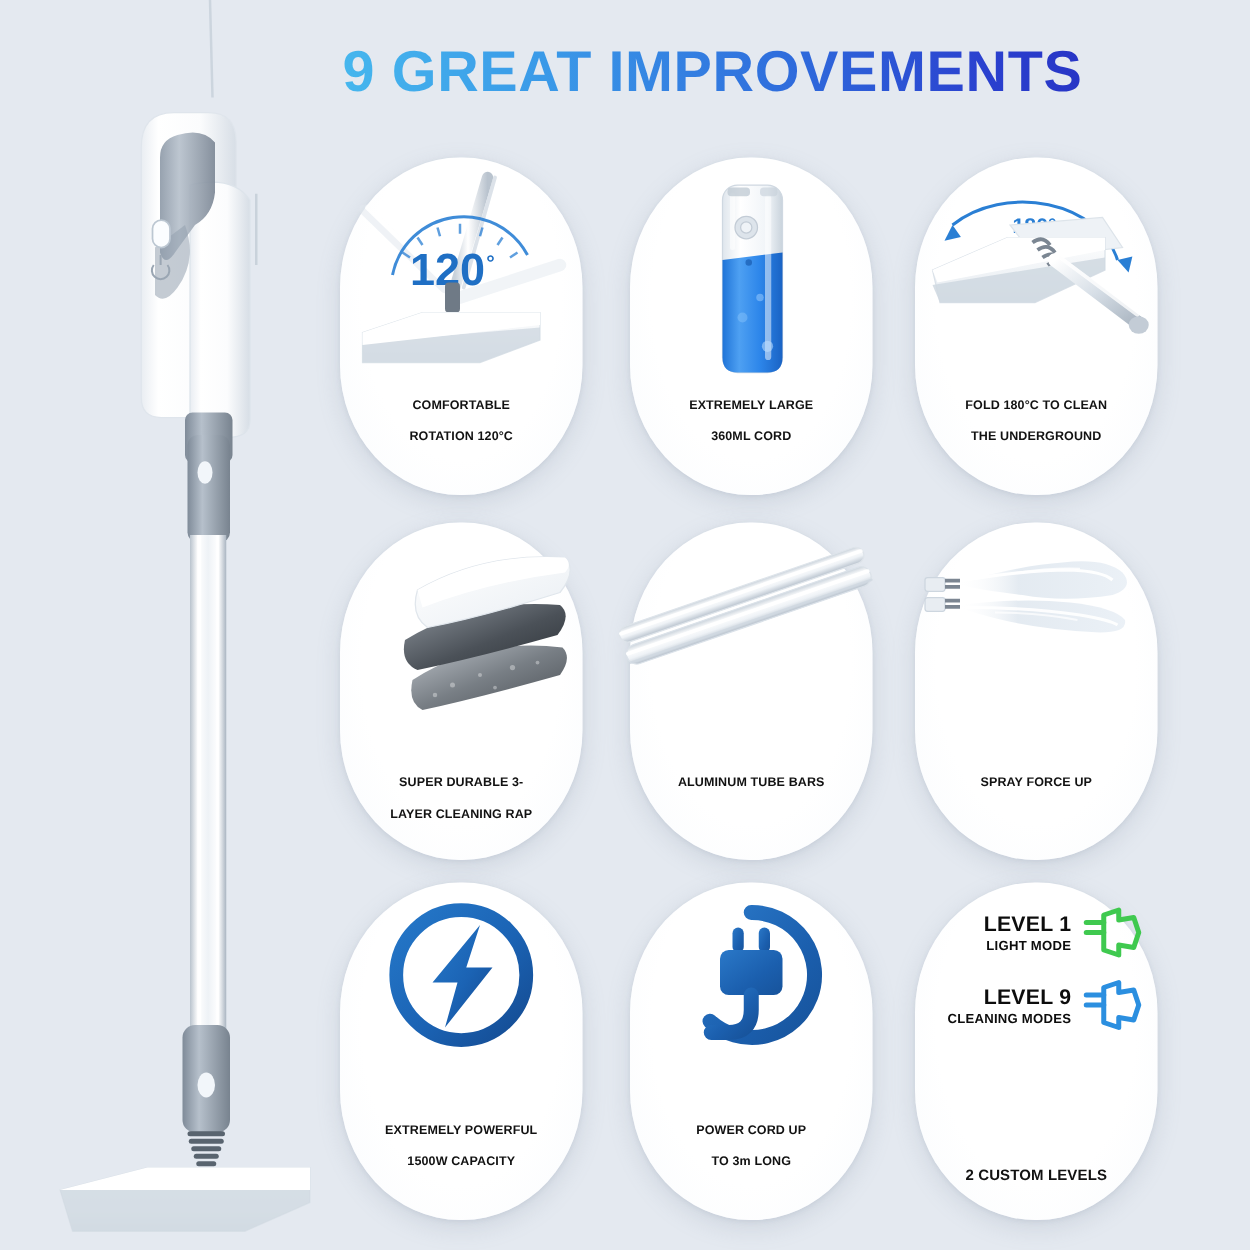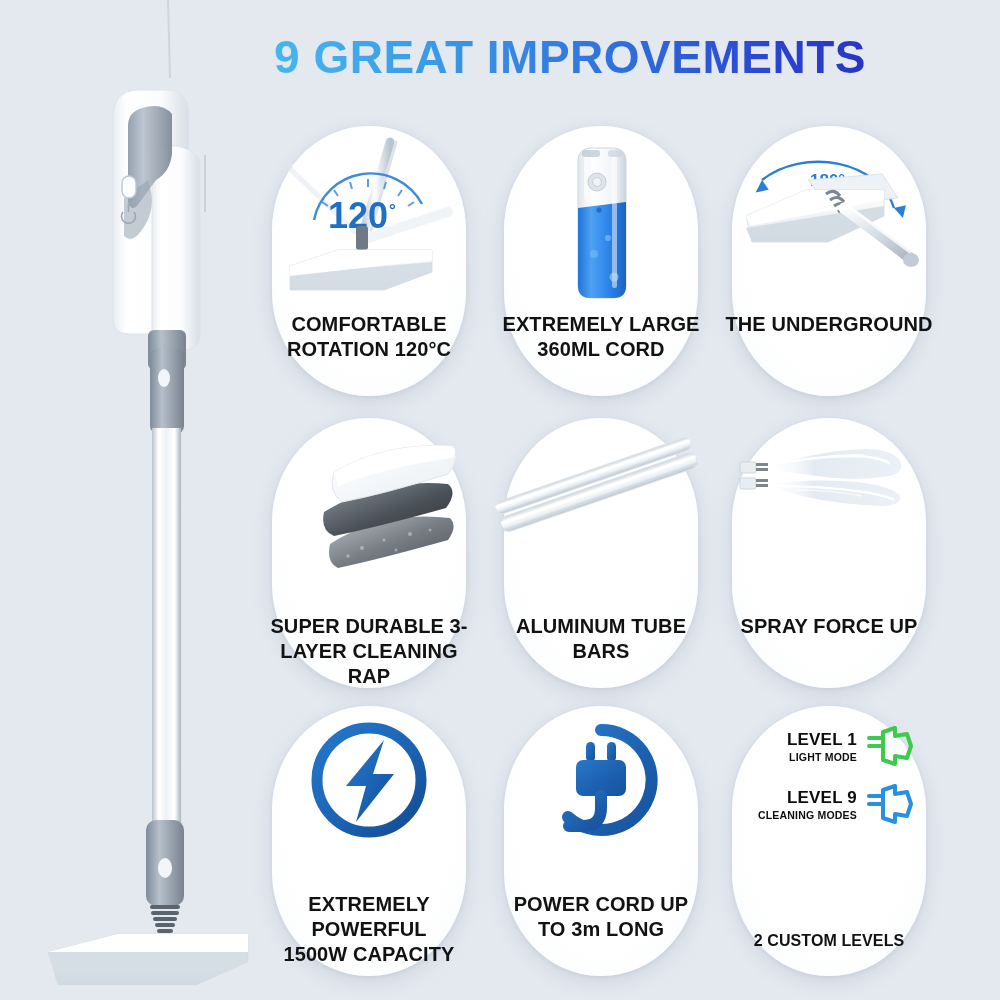--- a/index.html
+++ b/index.html
@@ -36,24 +36,24 @@
   .c5{left:232px; top:292px;}
   .c6{left:460px; top:292px;}
   .c7{left:0px;   top:580px;}
   .c8{left:232px; top:580px;}
   .c9{left:460px; top:580px;}
 
   .art { position:absolute; left:0; top:8px; width:194px; height:180px; }
   .cap {
     position:absolute; left:-8px; width:210px; top:186px;
     text-align:center; color:#121212;
-    font-size:20px; font-weight:bold; line-height:25px; letter-spacing:.1px;
+    font-size:10px; font-weight:bold; line-height:25px; letter-spacing:.1px;
   }
   .cap.low { top:196px; }
-  .cap.c9cap { top:222px; font-size:16px; }
+  .cap.c9cap { top:222px; font-size:12px; }
 
   
   .lvlwrap { position:absolute; left:6px; top:18px; width:188px; }
   .lvlrow { display:flex; align-items:center; justify-content:center; gap:8px; }
   .lvltxt { text-align:right; width:108px; }
   .lvlbig { font-size:17px; font-weight:bold; color:#0d0d0d; letter-spacing:.2px; }
   .lvlsm  { font-size:10.5px; font-weight:bold; color:#0d0d0d; letter-spacing:.2px; margin-top:1px;}
   .blow { width:50px; height:44px; flex:0 0 auto; }
 
   
@@ -281,20 +281,21 @@
             <path d="M102 72 q8 -6 14 2"></path>
               <path d="M106 78 q8 -6 14 2"></path>
           </g>
 
           <path d="M112 74 L178 124" stroke="url(#p3rod)" stroke-width="11" stroke-linecap="round"></path>
           <path d="M116 72 L178 118" stroke="#ffffff" stroke-width="3" stroke-linecap="round" opacity=".8"></path>
           <ellipse cx="179" cy="126" rx="8" ry="7" fill="#c3ccd6"></ellipse>
         </svg>
       </div>
       <div class="cap">
+        <div>FOLD 180°C TO CLEAN</div>
         <div>THE UNDERGROUND</div>
       </div>
     </div>
 
     <div class="card c4">
       <div class="art">
         <svg width="194" height="180" viewBox="0 0 194 180">
           <defs>
             <linearGradient id="L1" x1="0" y1="0" x2="1" y2="1">
               <stop offset="0" stop-color="#ffffff"></stop>

